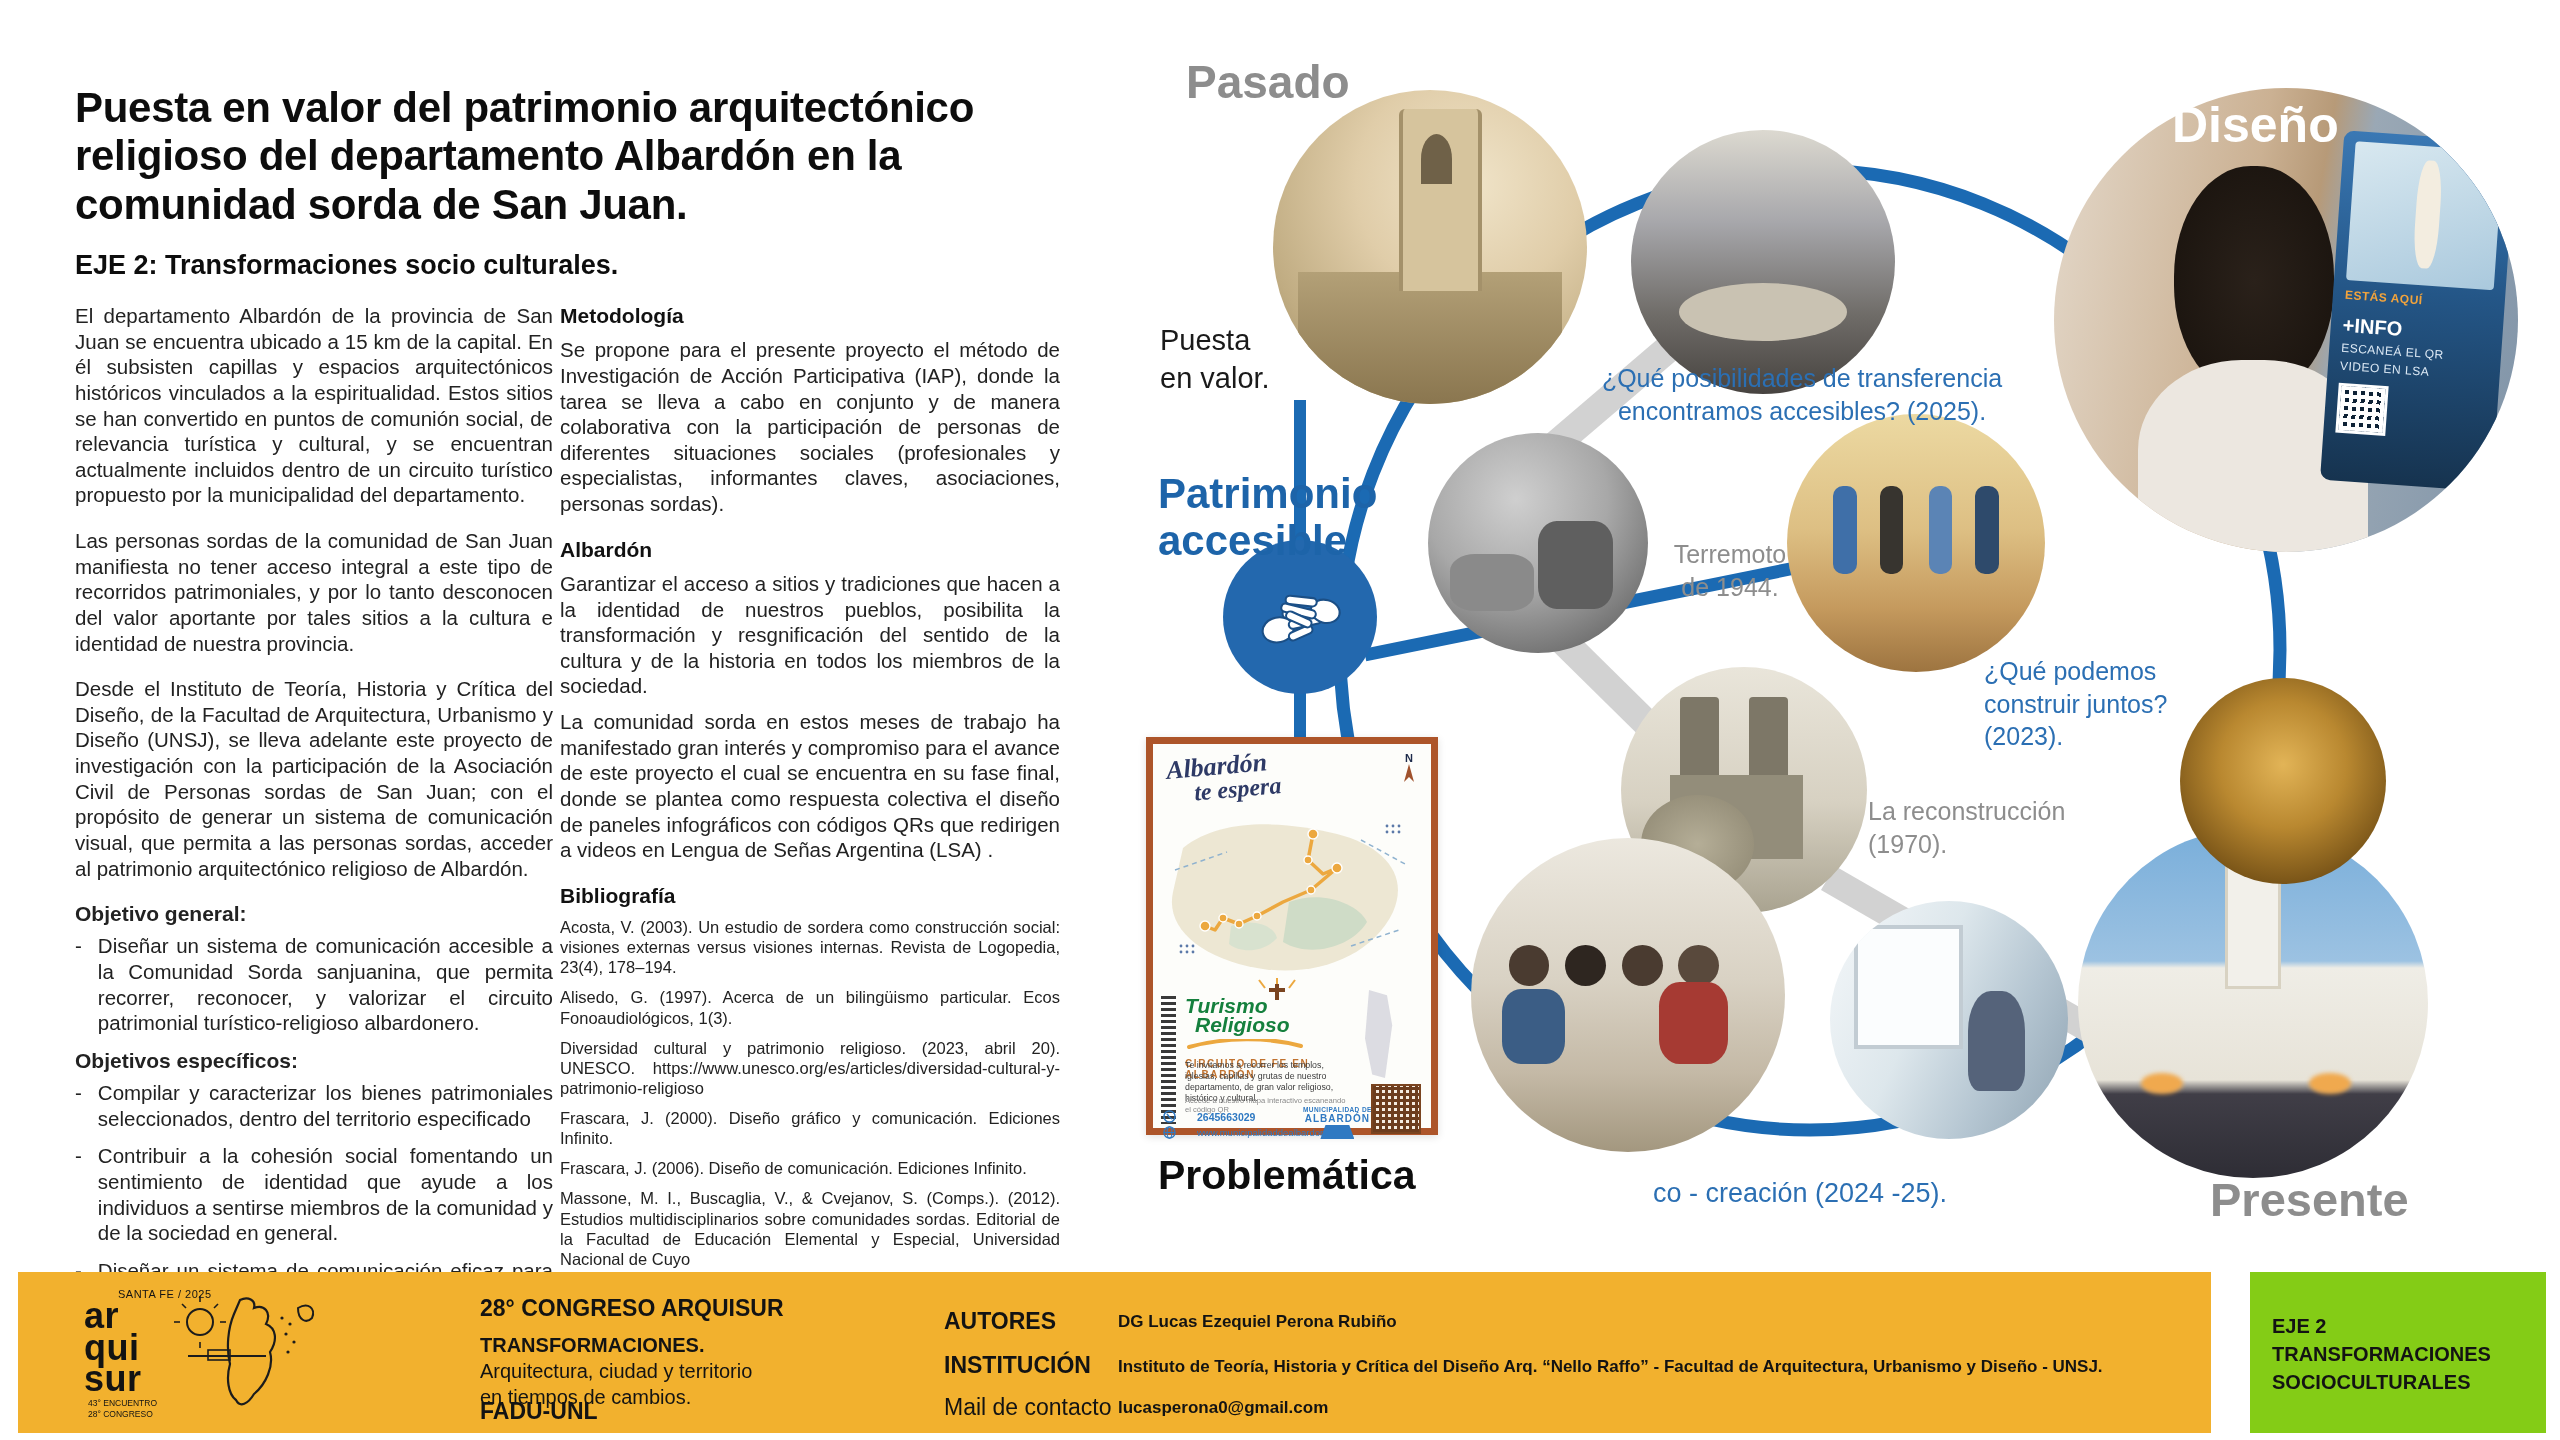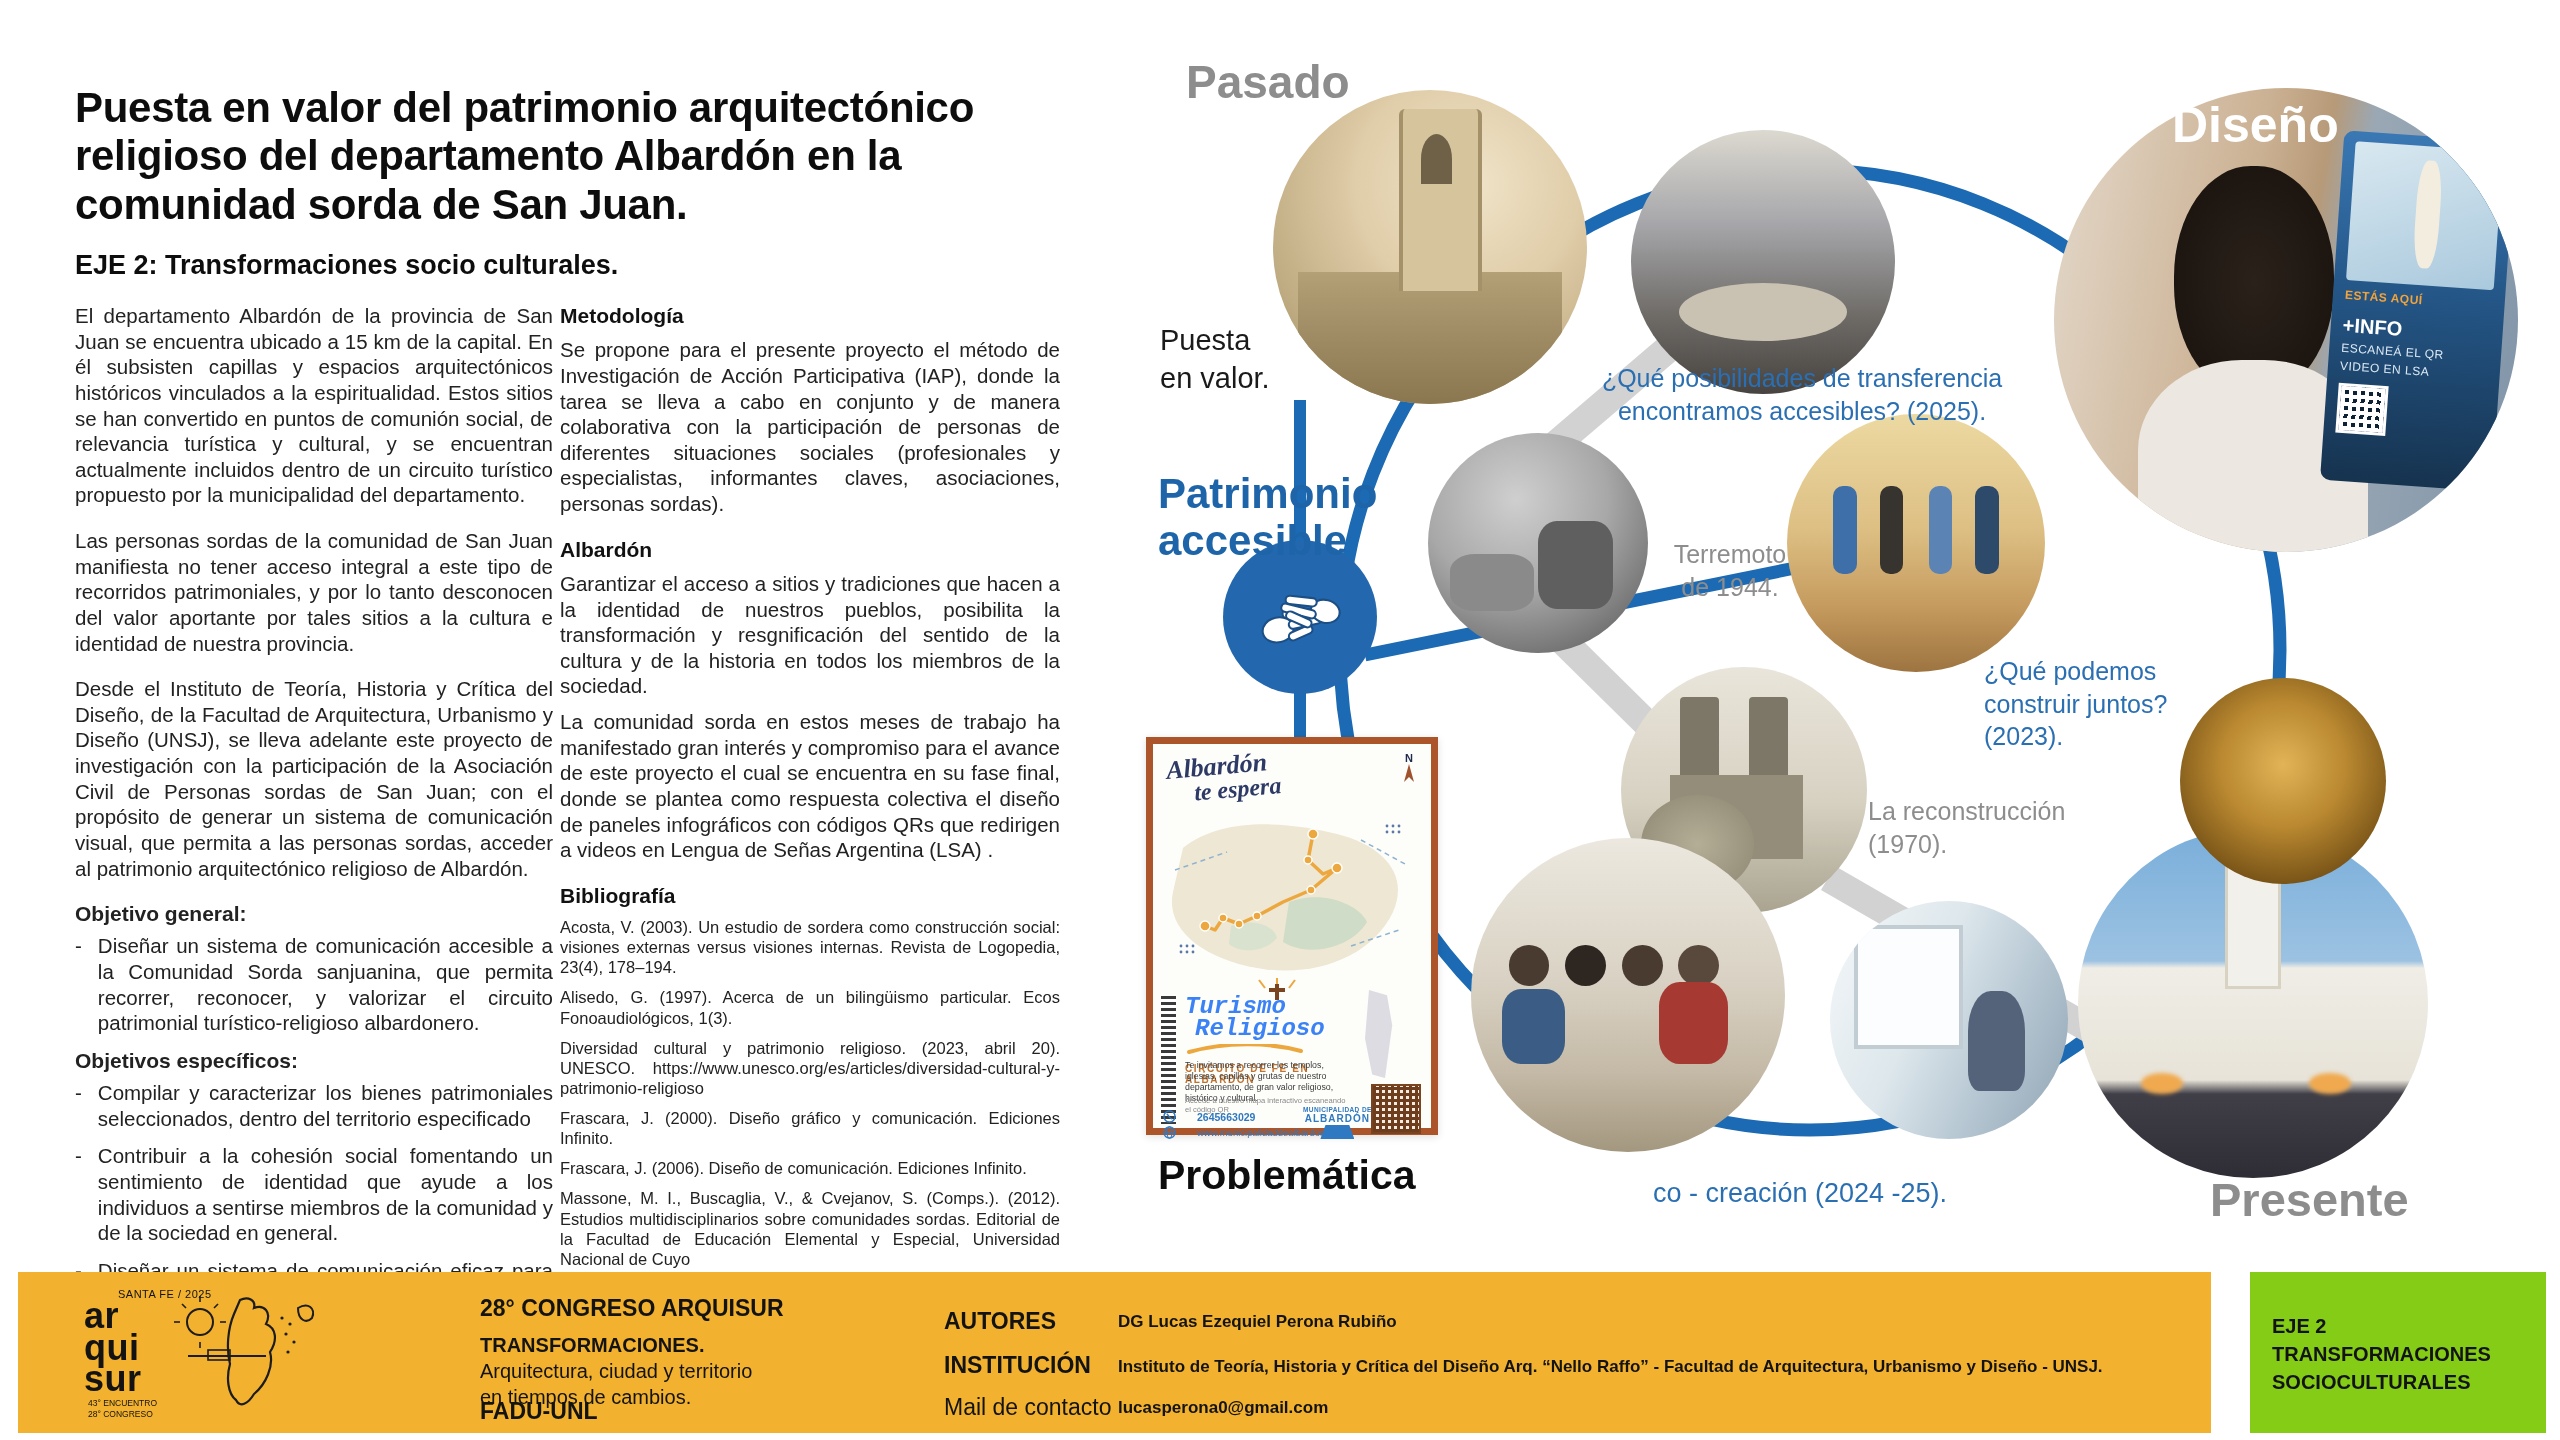--- a/index.html
+++ b/index.html
@@ -106,22 +106,22 @@
   .map-poster{position:absolute;left:1146px;top:737px;width:292px;height:398px;z-index:3;
     background:#fdfdfa;border:7px solid #ad552a;box-sizing:border-box;box-shadow:0 2px 8px rgba(0,0,0,.12);}
   .mp-title{position:absolute;left:14px;top:10px;font-family:"Liberation Serif",serif;font-style:italic;
     font-weight:bold;color:#2e3a66;font-size:26px;line-height:.95;transform:rotate(-5deg);}
   .mp-title .l2{display:block;padding-left:26px;font-size:24px;}
   .mp-compass{position:absolute;right:14px;top:8px;text-align:center;color:#1d2a4a;font-size:11px;font-weight:bold;}
   .mp-map{position:absolute;left:8px;top:62px;width:262px;height:180px;}
   .mp-barcode{position:absolute;left:8px;top:252px;width:15px;height:128px;
     background:repeating-linear-gradient(to bottom,#3a3a3a 0 3px,#fff 3px 6px);}
   .mp-logo{position:absolute;left:32px;top:252px;width:150px;}
-  .mp-logo .script{font-family:Liberation Mono, monospace;font-style:italic;font-weight:bold;
-    color:#3b82f6;font-size:24px;line-height:.92;}
+  .mp-logo .script{font-family:Liberation Sans, sans-serif;font-style:italic;font-weight:bold;
+    color:#15803d;font-size:21px;line-height:.92;}
   .mp-logo .script .l2{padding-left:10px;display:block;}
   .mp-circuito{font-size:10px;letter-spacing:1.6px;color:#c0722f;font-weight:bold;margin-top:5px;}
   .mp-invite{position:absolute;left:32px;top:316px;width:168px;font-size:8.8px;line-height:1.25;color:#3c3c3c;}
   .mp-qrnote{position:absolute;left:32px;top:352px;width:168px;font-size:7.6px;color:#8a8a8a;}
   .mp-contact{position:absolute;left:10px;top:366px;font-size:10.5px;color:#2f79c2;font-weight:bold;}
   .mp-contact .row{display:flex;align-items:center;gap:21px;margin-bottom:3px;}
   .mp-muni{position:absolute;left:150px;top:362px;color:#2f79c2;text-align:center;font-weight:bold;}
   .mp-muni .m1{font-size:6.5px;letter-spacing:.4px;}
   .mp-muni .m2{font-size:10px;letter-spacing:1px;}
   .mp-muni .shape{width:34px;height:14px;margin:1px auto 0;background:#2f79c2;

